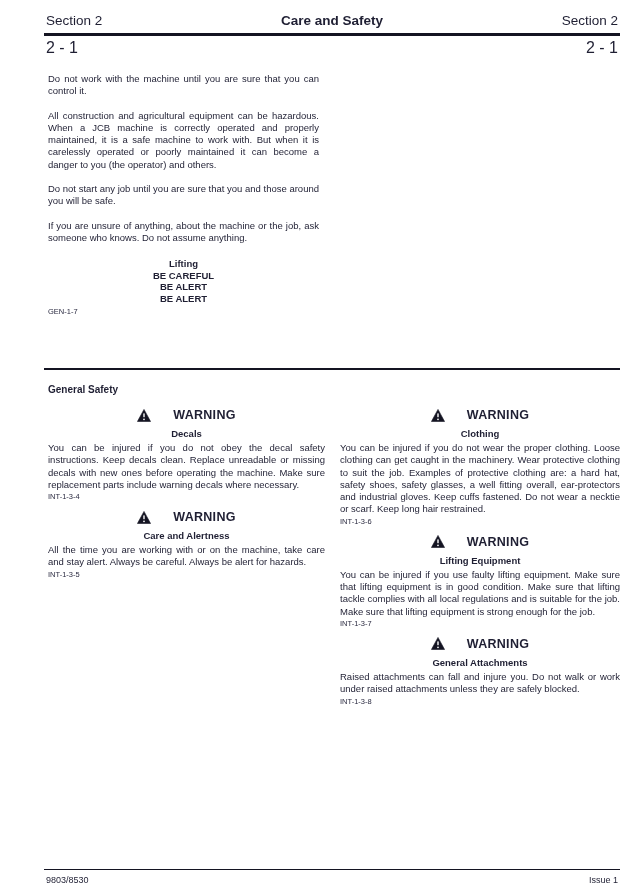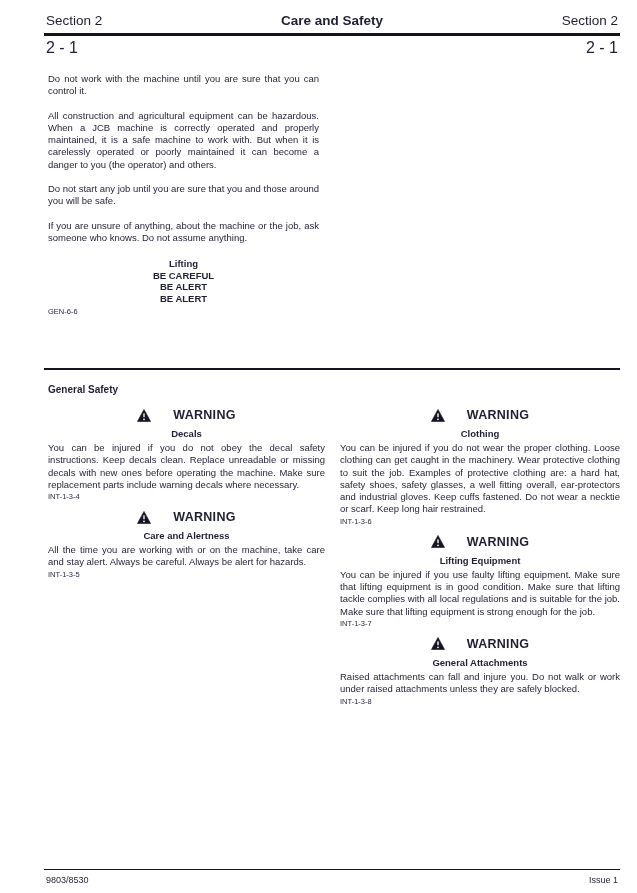--- a/index.html
+++ b/index.html
@@ -163,21 +163,21 @@
     <p>Do not work with the machine until you are sure that you can control it.</p>
     <p>All construction and agricultural equipment can be hazardous. When a JCB machine is correctly operated and properly maintained, it is a safe machine to work with. But when it is carelessly operated or poorly maintained it can become a danger to you (the operator) and others.</p>
     <p>Do not start any job until you are sure that you and those around you will be safe.</p>
     <p>If you are unsure of anything, about the machine or the job, ask someone who knows. Do not assume anything.</p>
     <div class="remember">
       <div>Lifting</div>
       <div>BE CAREFUL</div>
       <div>BE ALERT</div>
       <div>BE ALERT</div>
     </div>
-    <div class="ref-code">GEN-6-6</div>
+    <div class="ref-code">GEN-1-7</div>
   </div>
 
   <div class="section-divider"></div>
 
   <div class="general-safety-heading">General Safety</div>
 
   <div class="col col-left">
   <div class="warning-block">
     <div class="warning-head">
       <span>

